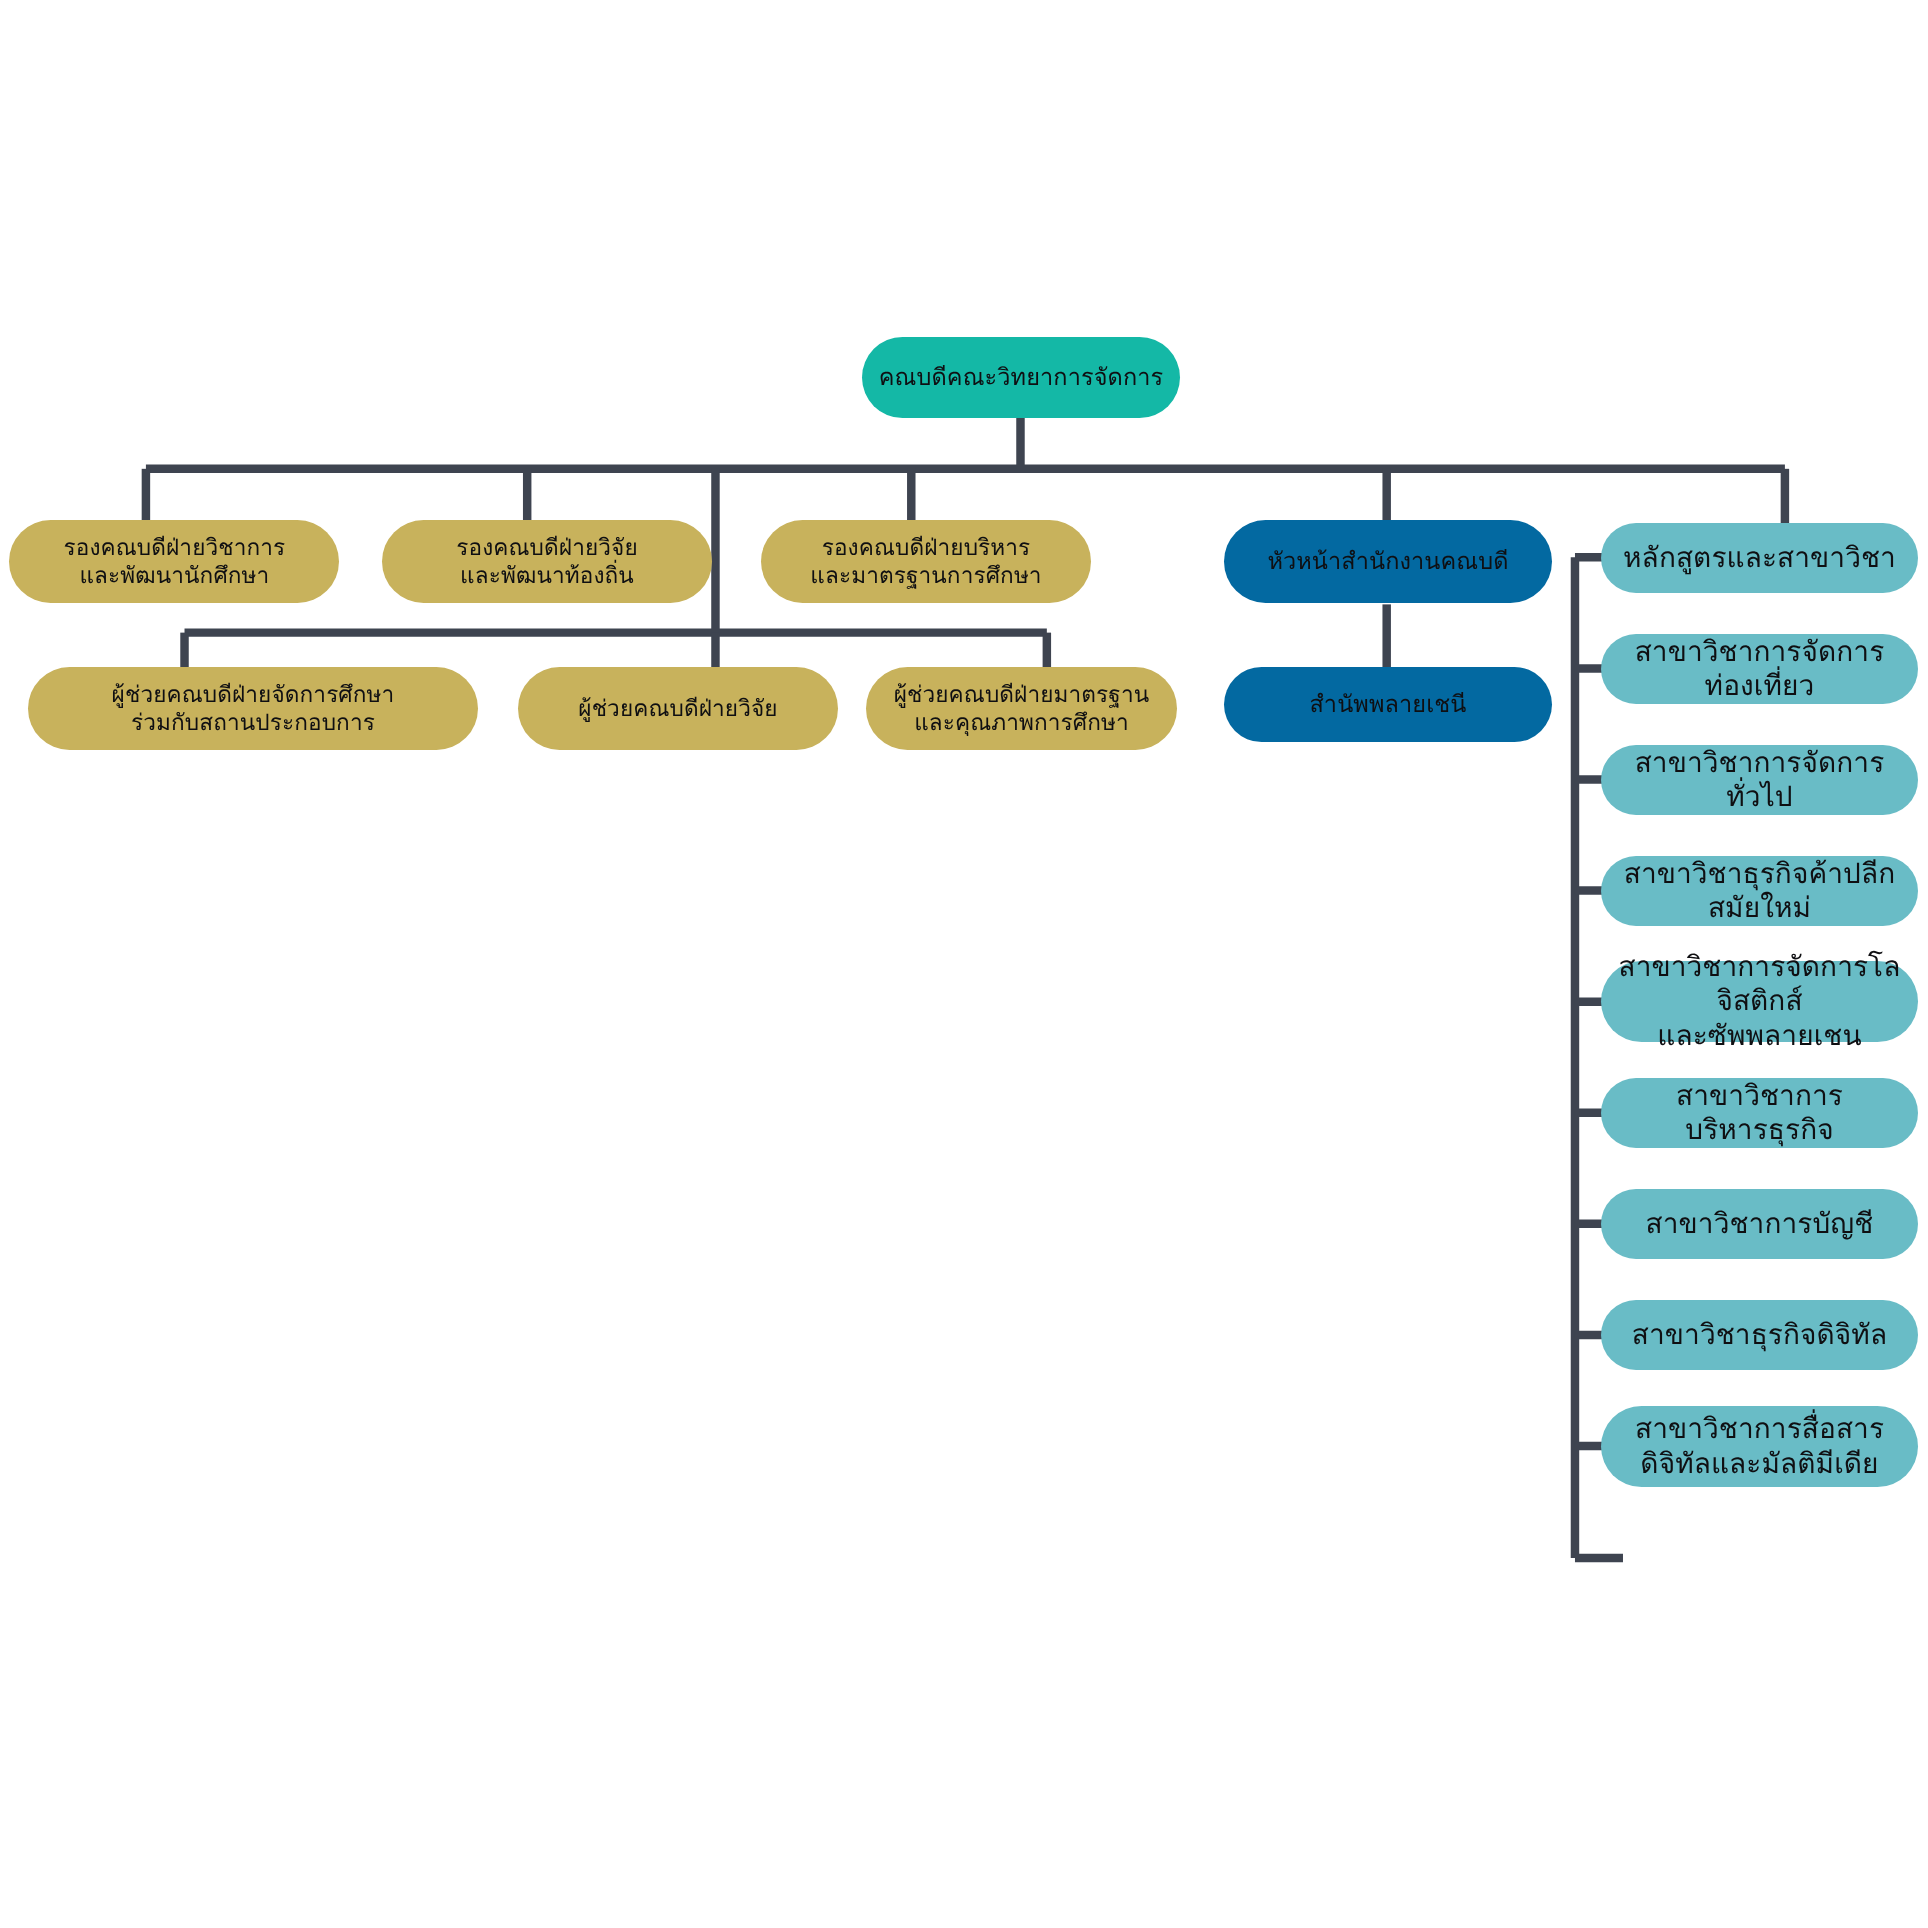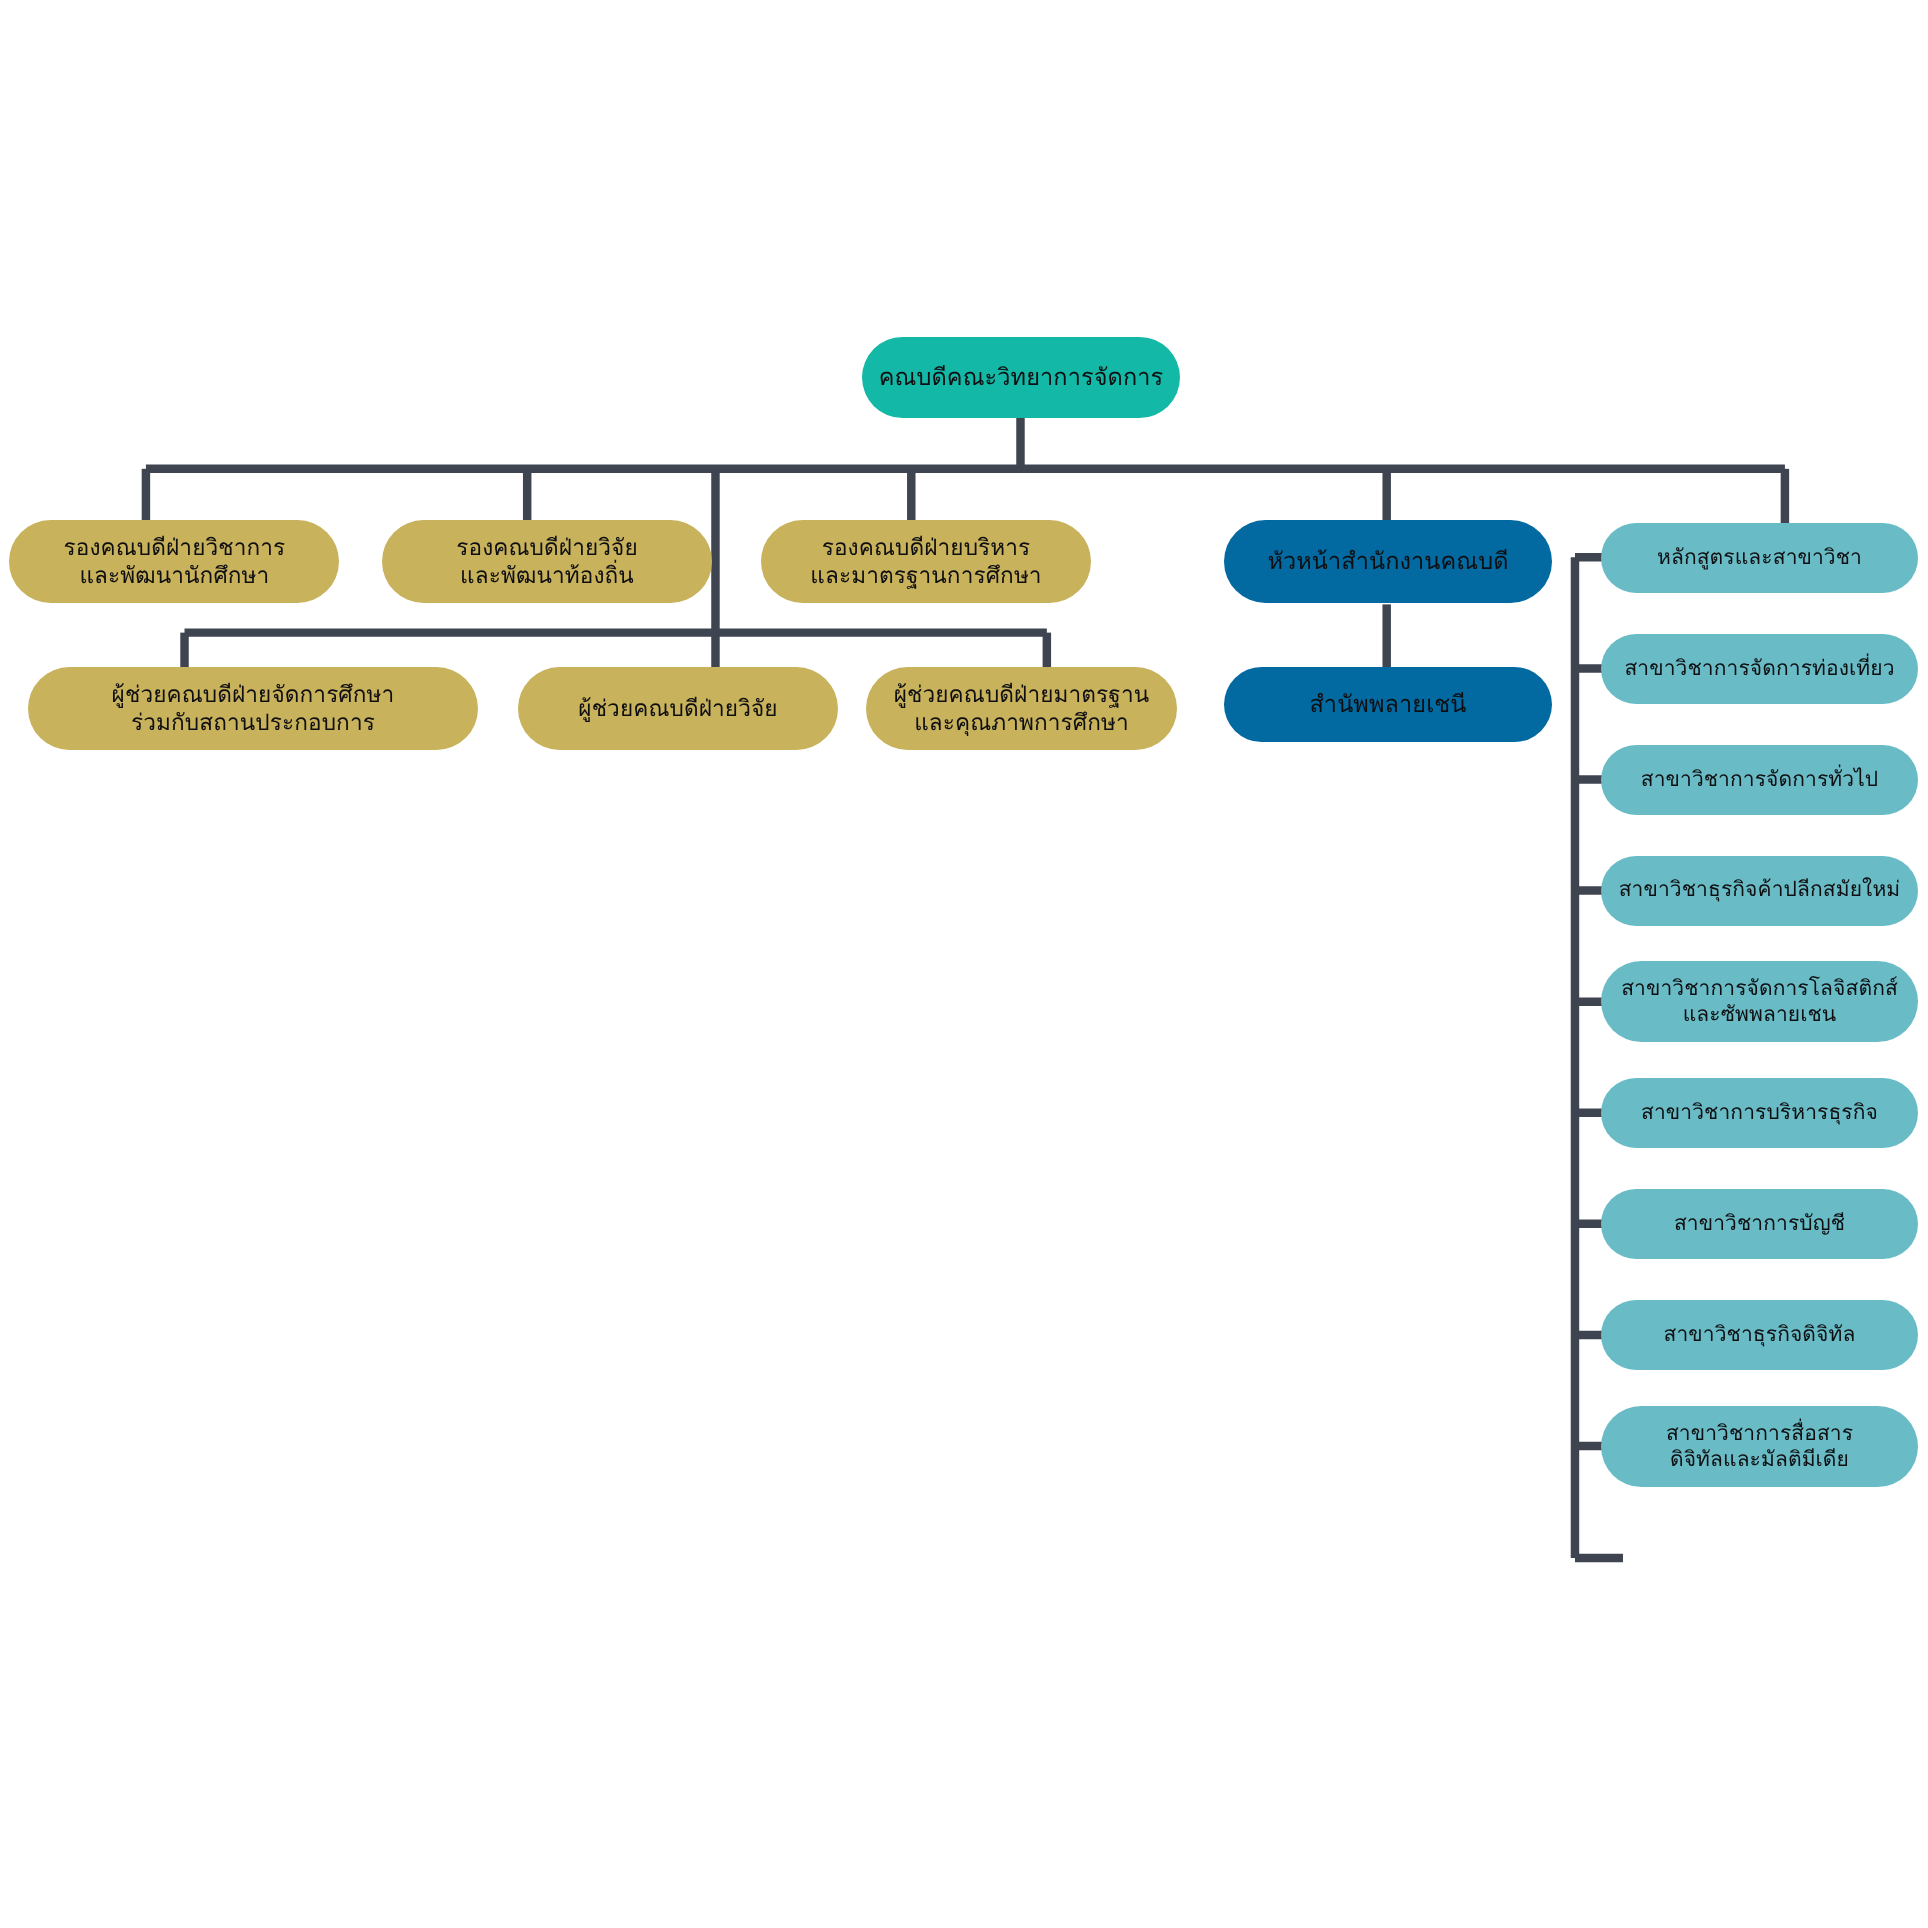--- a/index.html
+++ b/index.html
@@ -52,21 +52,21 @@
   .node-assist {
     background: #c8b25c;
     font-size: 22.6px;
   }
   .node-office {
     background: #0369a1;
     font-size: 23.5px;
   }
   .node-program {
     background: #69bcc6;
-    font-size: 21px;
+    font-size: 28px;
   }
   .node-program.small {
     font-size: 19px;
   }
 </style>
 </head>
 <body>
 
 <div id="chart-canvas">
 
@@ -122,21 +122,21 @@
 
   <div class="node node-assist" style="left:28px; top:667px; width:450px; height:83px;">ผู้ช่วยคณบดีฝ่ายจัดการศึกษา
 ร่วมกับสถานประกอบการ</div>
   <div class="node node-assist" style="left:518px; top:667px; width:320px; height:83px;">ผู้ช่วยคณบดีฝ่ายวิจัย</div>
   <div class="node node-assist" style="left:866px; top:667px; width:311px; height:83px;">ผู้ช่วยคณบดีฝ่ายมาตรฐาน
 และคุณภาพการศึกษา</div>
 
   <div class="node node-program" style="left:1601px; top:523px; width:317px; height:70px;">หลักสูตรและสาขาวิชา</div>
   <div class="node node-program" style="left:1601px; top:634px; width:317px; height:70px;">สาขาวิชาการจัดการท่องเที่ยว</div>
   <div class="node node-program" style="left:1601px; top:745px; width:317px; height:70px;">สาขาวิชาการจัดการทั่วไป</div>
-  <div class="node node-program" style="left:1601px; top:856px; width:317px; height:70px;font-family:Liberation Mono, monospace;">สาขาวิชาธุรกิจค้าปลีกสมัยใหม่</div>
+  <div class="node node-program" style="left:1601px; top:856px; width:317px; height:70px;">สาขาวิชาธุรกิจค้าปลีกสมัยใหม่</div>
   <div class="node node-program" style="left:1601px; top:961px; width:317px; height:81px;">สาขาวิชาการจัดการโลจิสติกส์
 และซัพพลายเชน</div>
   <div class="node node-program" style="left:1601px; top:1078px; width:317px; height:70px;">สาขาวิชาการบริหารธุรกิจ</div>
   <div class="node node-program" style="left:1601px; top:1189px; width:317px; height:70px;">สาขาวิชาการบัญชี</div>
   <div class="node node-program" style="left:1601px; top:1300px; width:317px; height:70px;">สาขาวิชาธุรกิจดิจิทัล</div>
   <div class="node node-program" style="left:1601px; top:1406px; width:317px; height:81px;">สาขาวิชาการสื่อสาร
 ดิจิทัลและมัลติมีเดีย</div>
 
 </div>
 

